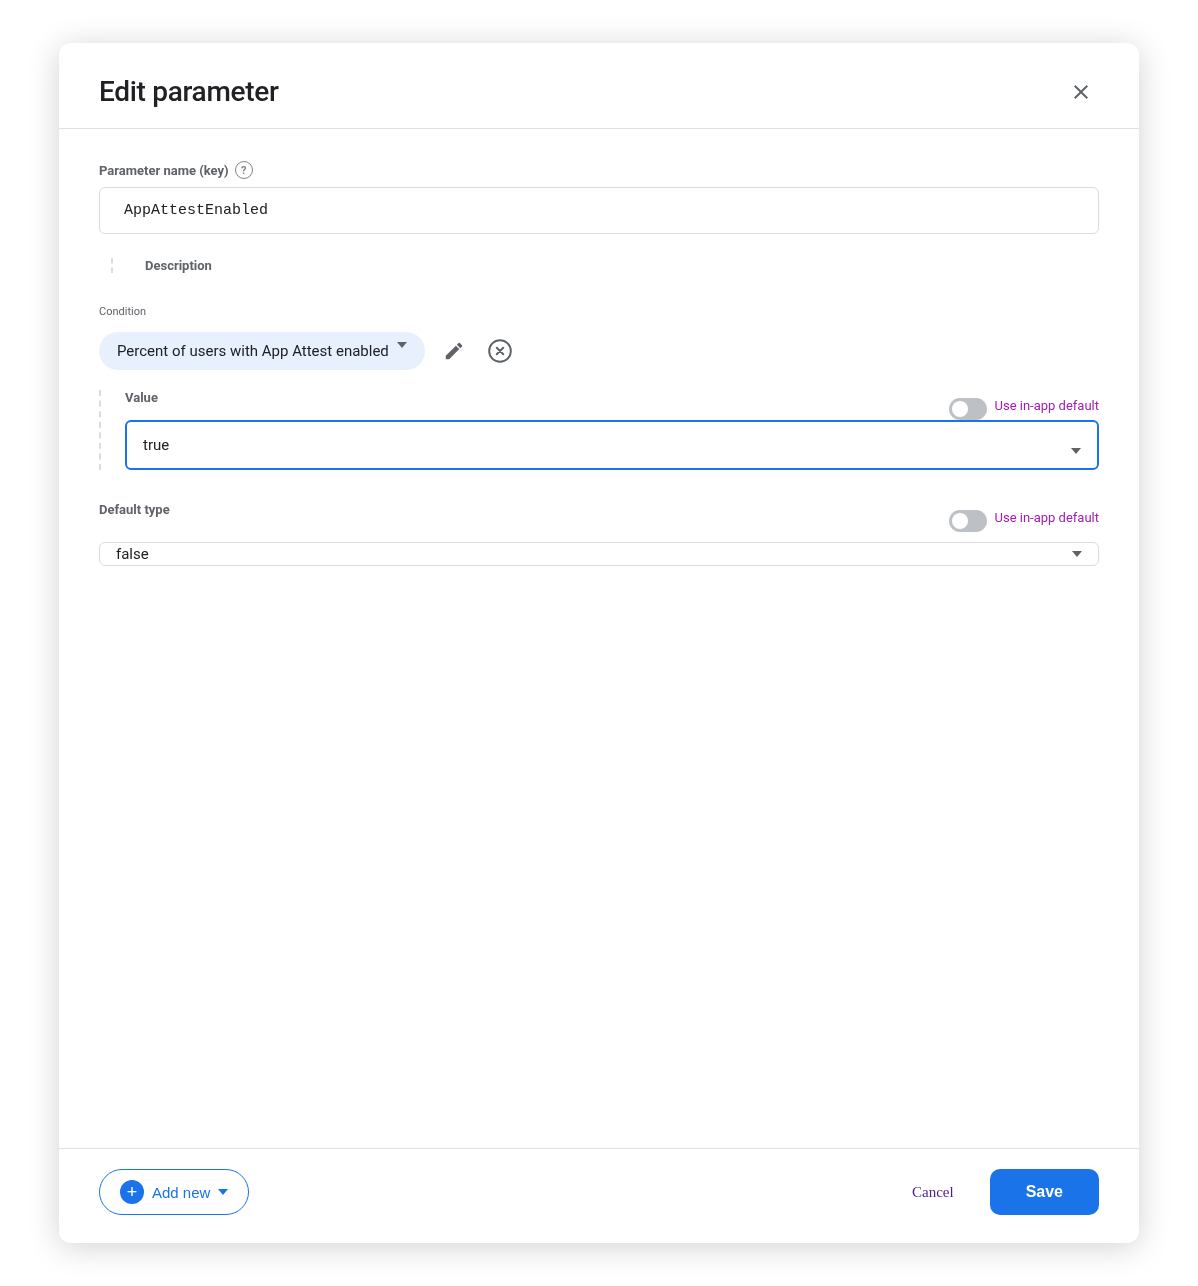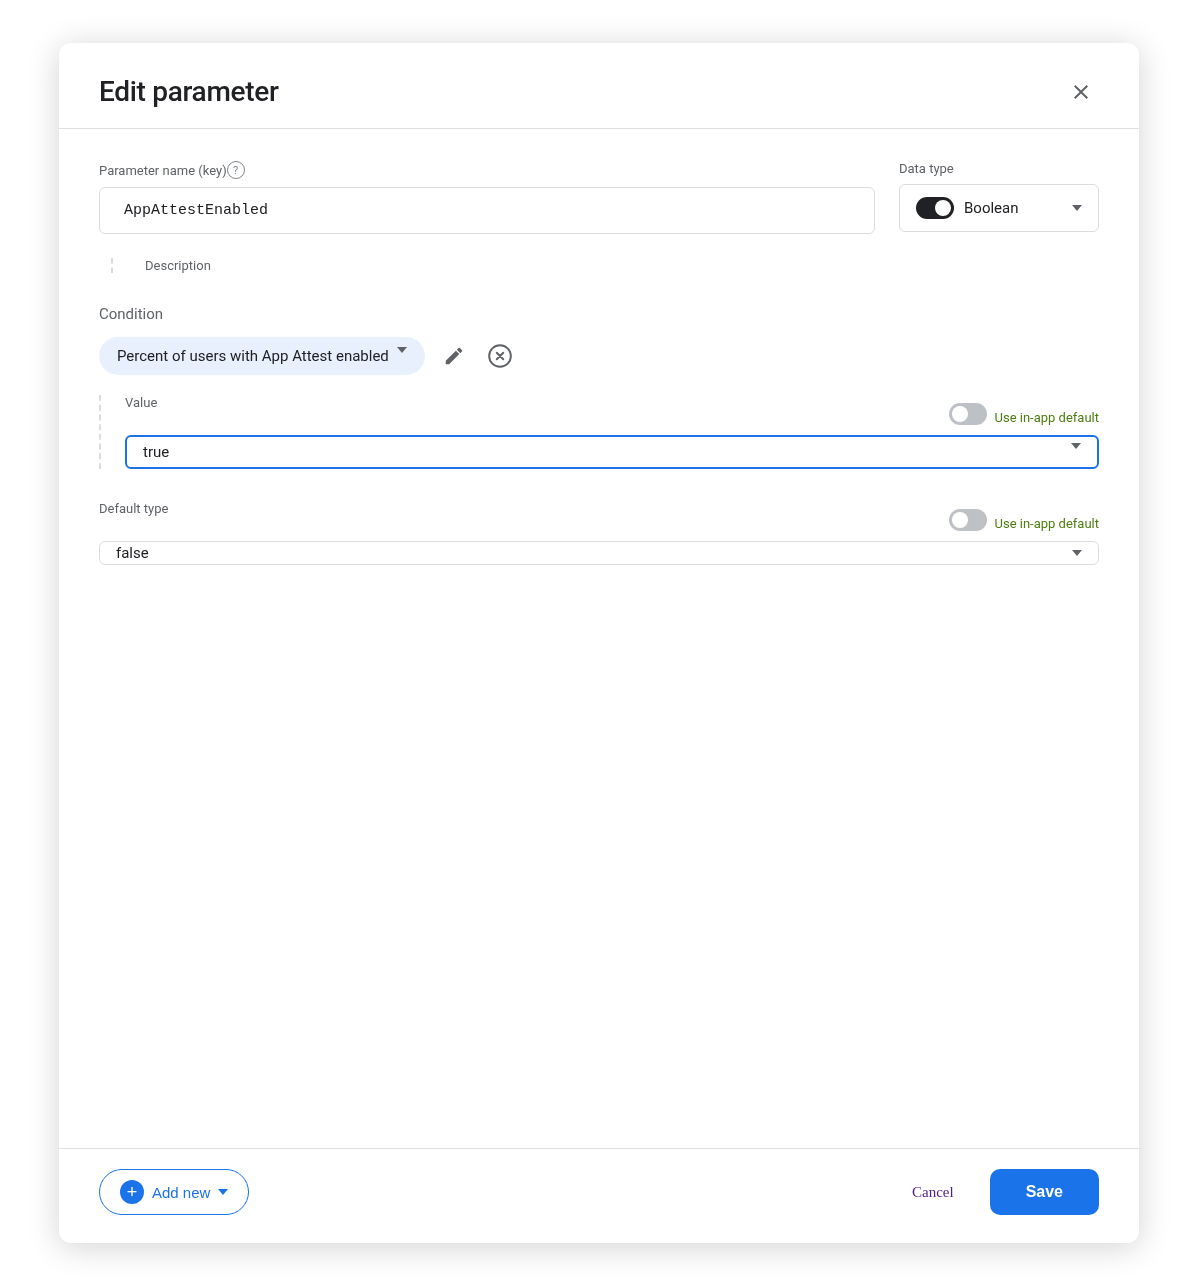--- a/index.html
+++ b/index.html
@@ -64,20 +64,22 @@
       display: flex;
       flex-direction: column;
       gap: 8px;
     }
     .field-group.grow { flex: 1; }
     .field-label {
       font-size: 13px;
       color: #5f6368;
       display: flex;
       align-items: center;
+      gap: 6px;
+      font-weight: bold;
     }
     .help-icon {
       width: 18px;
       height: 18px;
       border-radius: 50%;
       border: 1.5px solid #80868b;
       display: inline-flex;
       align-items: center;
       justify-content: center;
       font-size: 11px;
@@ -167,21 +169,21 @@
       height: 0;
       border-left: 5px solid transparent;
       border-right: 5px solid transparent;
       border-top: 6px solid #5f6368;
       display: inline-block;
     }
     .condition-section {
       margin-bottom: 28px;
     }
     .condition-label {
-      font-size: 15px;
+      font-size: 11px;
       color: #5f6368;
       margin-bottom: 14px;
     }
     .condition-row {
       display: flex;
       align-items: center;
       gap: 14px;
       margin-bottom: 20px;
     }
     .condition-chip {
@@ -221,39 +223,38 @@
       border-left: 2px dashed #dadce0;
       margin-bottom: 32px;
     }
     .value-row {
       display: flex;
       align-items: flex-start;
       justify-content: space-between;
     }
     .use-default-row {
       display: flex;
-      align-items: flex-end;
+      align-items: flex-start;
       gap: 8px;
       font-size: 13px;
-      color: #4d7c0f;
+      color: #a21caf;
       padding-top: 8px;
     }
     .value-select {
       display: flex;
-      align-items: flex-start;
+      align-items: flex-end;
       justify-content: space-between;
-      padding: 6px 16px;
+      padding: 14px 16px;
       border: 2px solid #1a73e8;
       border-radius: 6px;
       min-width: 260px;
       cursor: pointer;
       background: #fff;
       font-size: 15px;
       color: #202124;
-      margin-top: 10px;
     }
     .default-select {
       display: flex;
       align-items: center;
       justify-content: space-between;
       padding: 2px 16px;
       border: 1px solid #dadce0;
       border-radius: 6px;
       min-width: 220px;
       cursor: pointer;
@@ -341,30 +342,20 @@
 
   <div class="dialog-body">
 
     <div class="field-row">
       <div class="field-group grow">
         <div class="field-label">
           <span>Parameter name (key)</span>
           <span class="help-icon">?</span>
         </div>
         <input class="text-input" type="text" value="AppAttestEnabled" style="">
-      </div>
-      <div class="field-group">
-        <div class="field-label">
-          <span>Data type</span>
-        </div>
-        <div class="data-type-select">
-          <span class="toggle-on"></span>
-          <span class="data-type-label">Boolean</span>
-          <span class="chevron-down"></span>
-        </div>
       </div>
     </div>
 
     <div style="padding-left: 32px; border-left: 2px dashed #dadce0; margin-bottom: 32px; margin-left: 12px;">
       <div class="field-group">
         <div class="field-label">
           <span>Description</span>
         </div>
       </div>
     </div>

